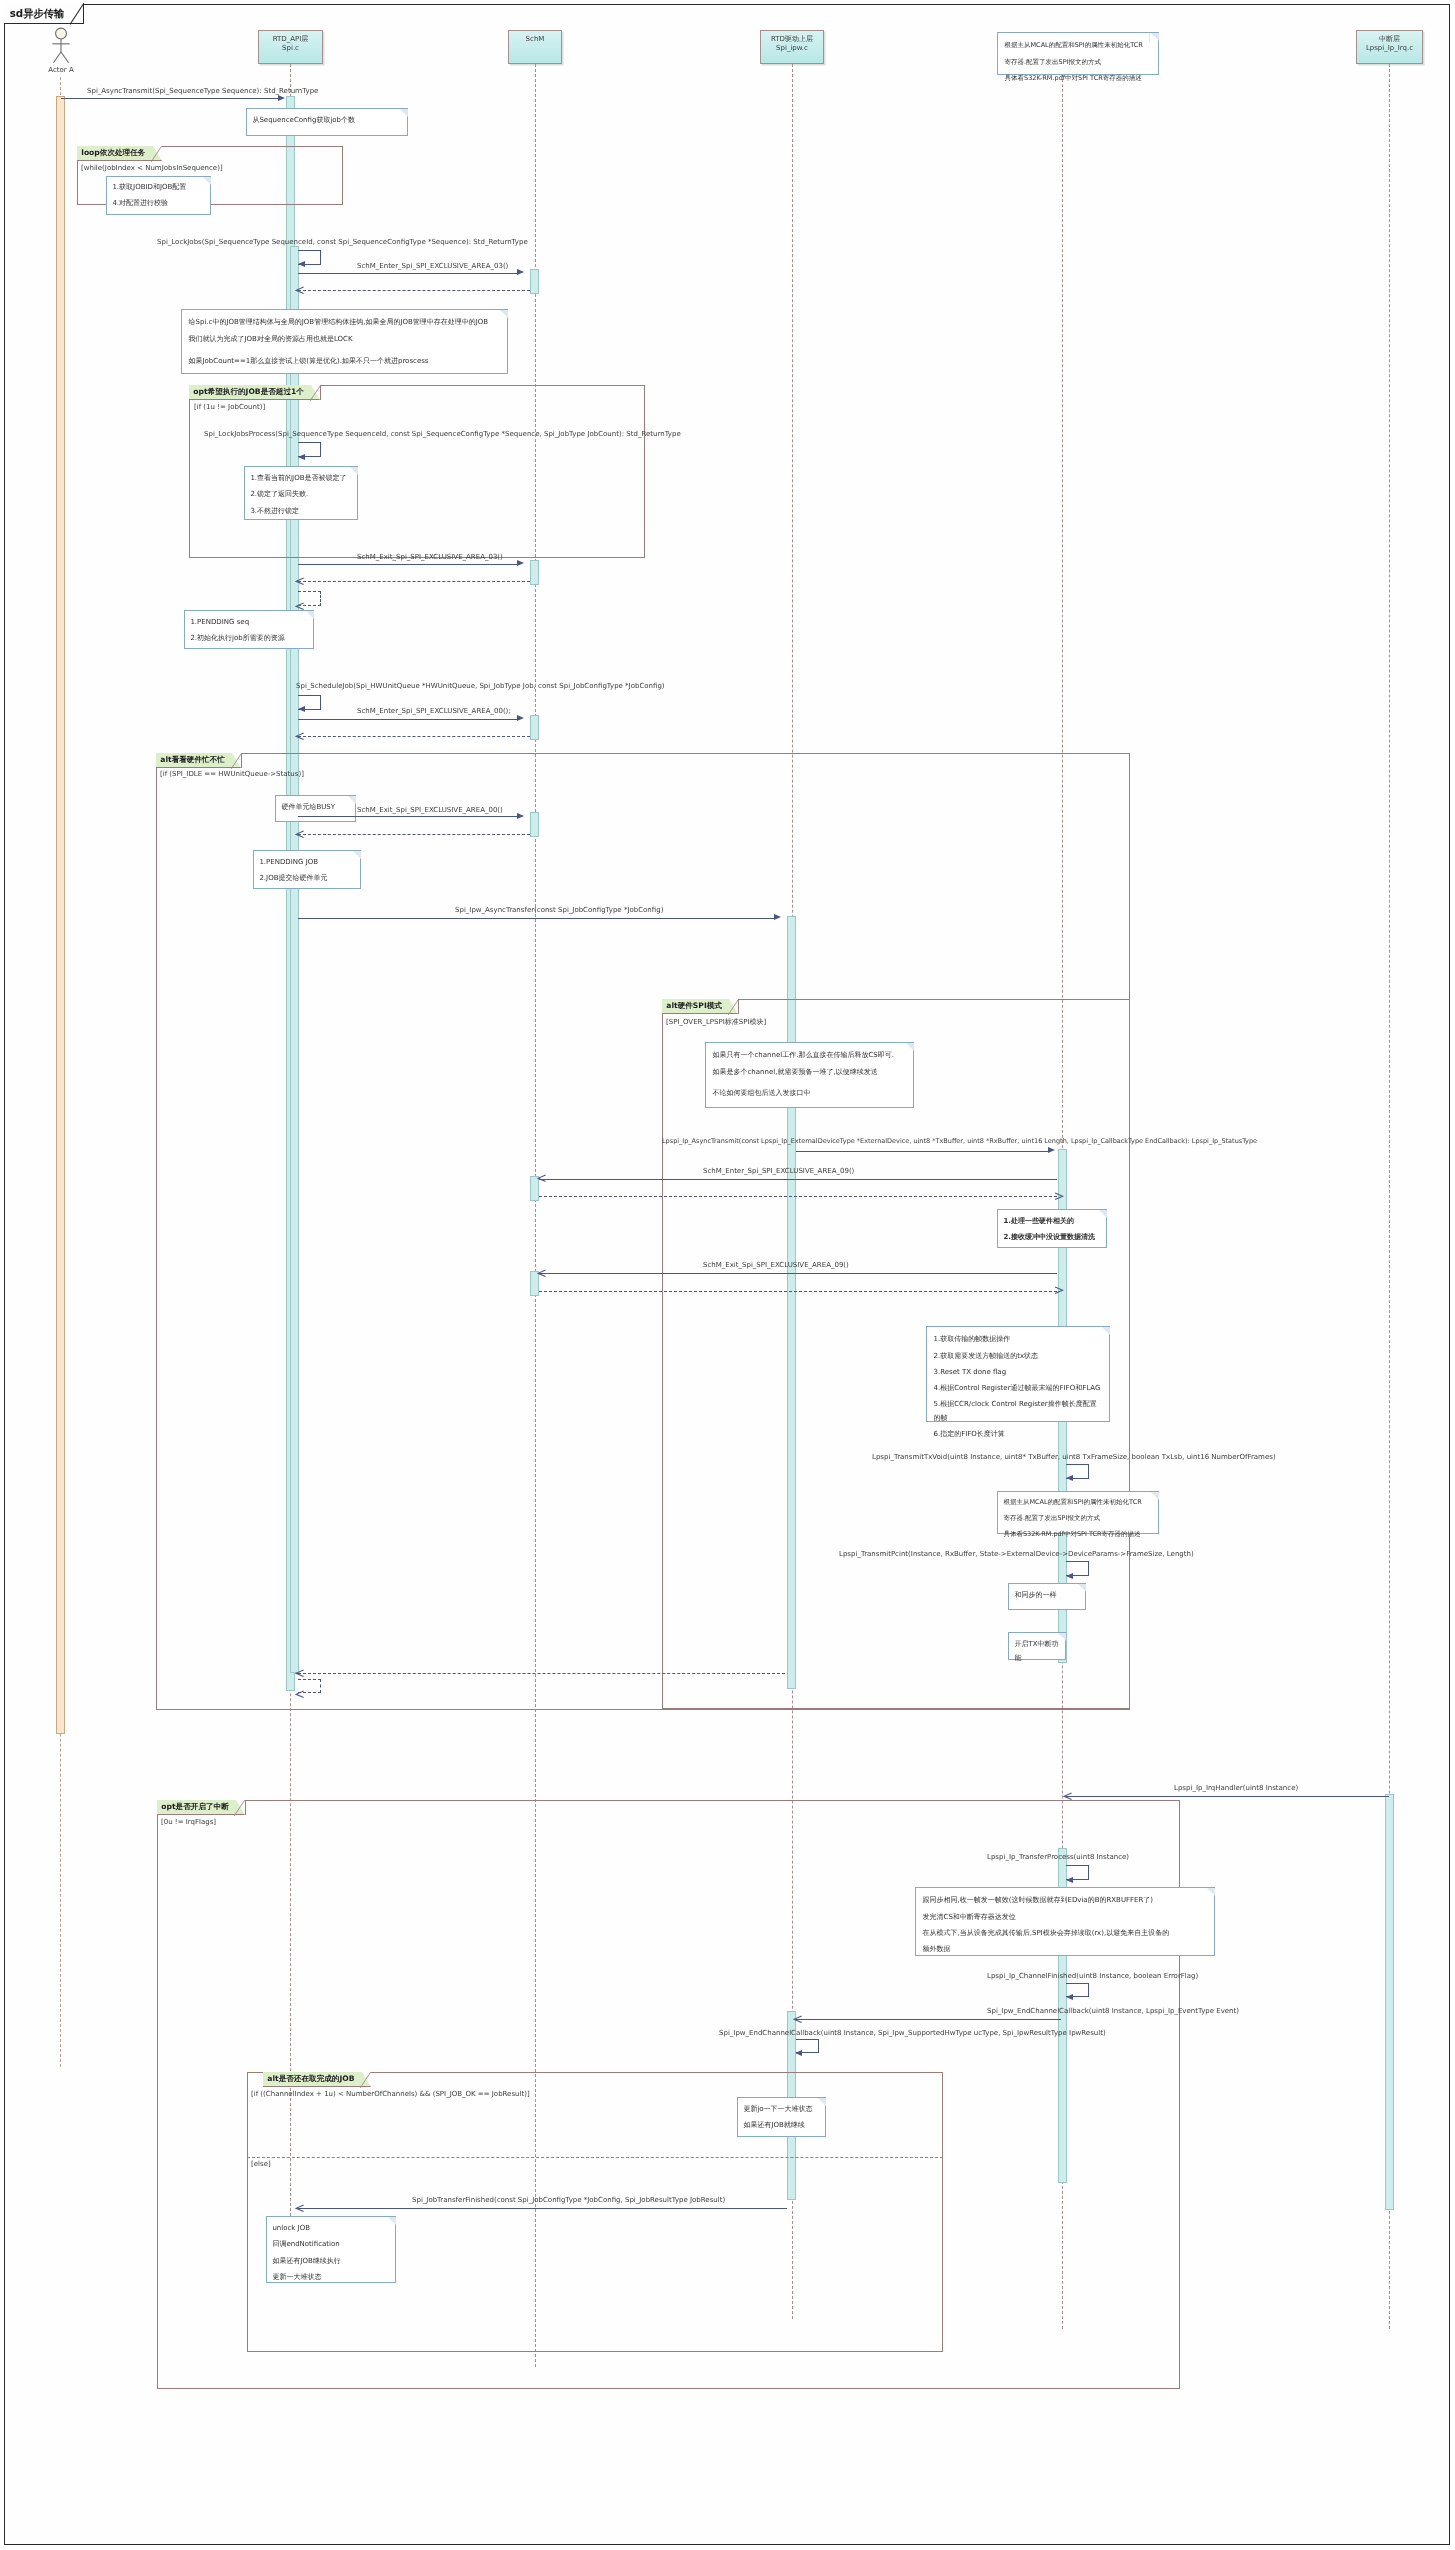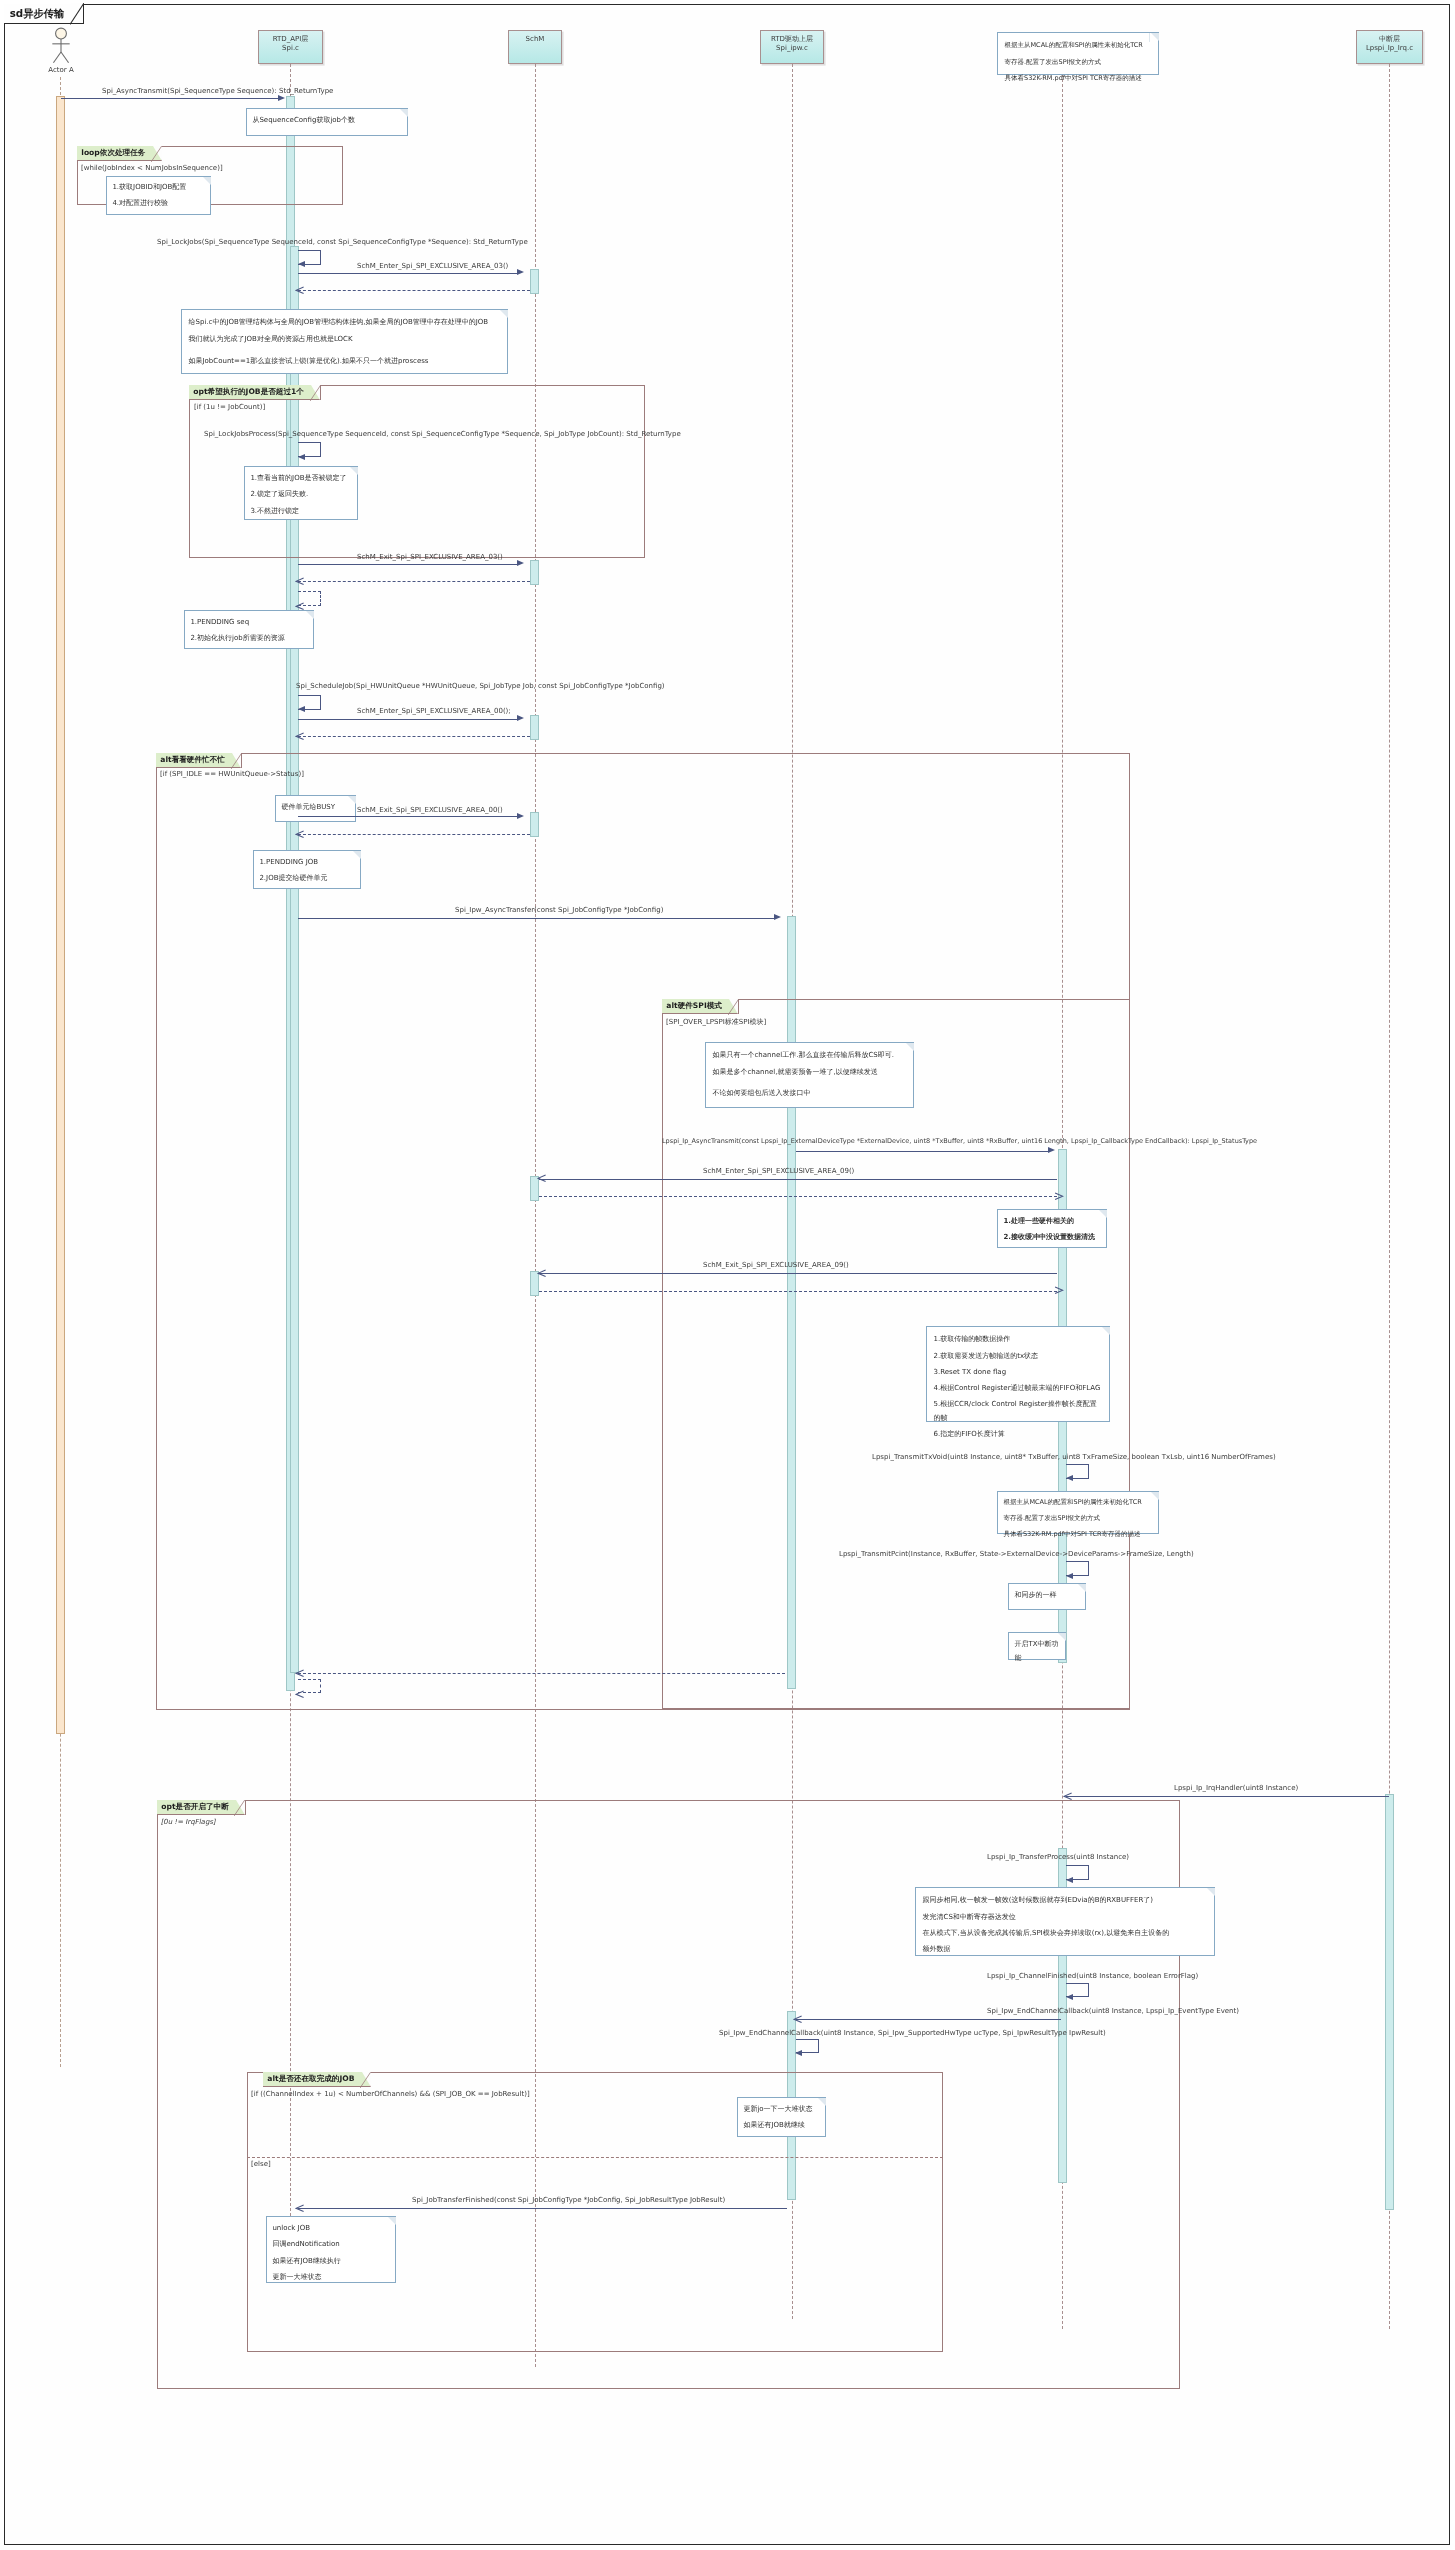--- a/index.html
+++ b/index.html
@@ -180,21 +180,21 @@
   <div class="act" style="left:530px;top:812px;width:8.7px;height:25px;"></div>
   <div class="act" style="left:530px;top:1176px;width:8.7px;height:25px;"></div>
   <div class="act" style="left:530px;top:1271px;width:8.7px;height:25px;"></div>
   <div class="act" style="left:787px;top:916px;width:8.7px;height:773px;"></div>
   <div class="act" style="left:1058px;top:1149px;width:8.7px;height:514px;"></div>
   <div class="act" style="left:1385px;top:1794px;width:8.7px;height:416px;"></div>
   <div class="act" style="left:1058px;top:1848px;width:8.7px;height:335px;"></div>
   <div class="act" style="left:787px;top:2011px;width:8.7px;height:189px;"></div>
   <div class="act" style="left:787px;top:2095px;width:8.7px;height:21.6px;opacity:0;"></div>
 
-  <div class="msg-label" style="left:102px;top:87px;">Spi_AsyncTransmit(Spi_SequenceType Sequence): Std_ReturnType</div>
+  <div class="msg-label" style="left:87px;top:87px;">Spi_AsyncTransmit(Spi_SequenceType Sequence): Std_ReturnType</div>
   <div class="msg" style="left:61px;top:98px;width:220px;"></div>
   <div class="arrow right" style="left:278px;top:95px;"></div>
 
   <div class="note" style="left:246px;top:108px;width:162px;height:28px;padding:4.3px 5.4px;">
     <span class="fold"></span>
     <p>从SequenceConfig获取job个数</p>
   </div>
 
   <div class="frag" style="left:77px;top:146px;width:266px;height:59px;"></div>
   <div class="frag-hdr" style="left:77px;top:146px;">
@@ -412,21 +412,21 @@
       <path d="M16 2 L2 8 L16 14" fill="none" stroke="#4a5682" stroke-width="2"></path>
     </svg>
 
   <div class="frag" style="left:157px;top:1800px;width:1023px;height:589px;"></div>
   <div class="frag-hdr" style="left:157px;top:1800px;">
     <span class="htxt"><span>opt</span><span>是否开启了中断</span></span>
     <svg class="hslash" viewBox="0 0 20 30">
         <line x1="0" y1="30" x2="20" y2="0" stroke="#9c7b7b" stroke-width="1.5"></line>
       </svg>
   </div>
-  <div class="frag-guard" style="left:161px;top:1818px;font-style:italic;">[0u != IrqFlags]</div>
+  <div class="frag-guard" style="left:161px;top:1818px;">[0u != IrqFlags]</div>
 
   <div class="msg-label" style="left:987px;top:1853px;">Lpspi_Ip_TransferProcess(uint8 Instance)</div>
   <div class="selfmsg" style="left:1066px;top:1865px;width:23px;height:15px;"></div>
   <div class="arrow left" style="left:1066px;top:1877px;"></div>
 
   <div class="note" style="left:915px;top:1887px;width:300px;height:69px;padding:5.4px 6.5px;line-height:14px;">
     <span class="fold"></span>
     <p>跟同步相同,收一帧发一帧效(这时候数据就存到EDvia的B的RXBUFFER了)</p>
     <p>发完清CS和中断寄存器达发位</p>
     <p>在从模式下,当从设备完成其传输后,SPI模块会弃掉读取(rx),以避免来自主设备的</p>

